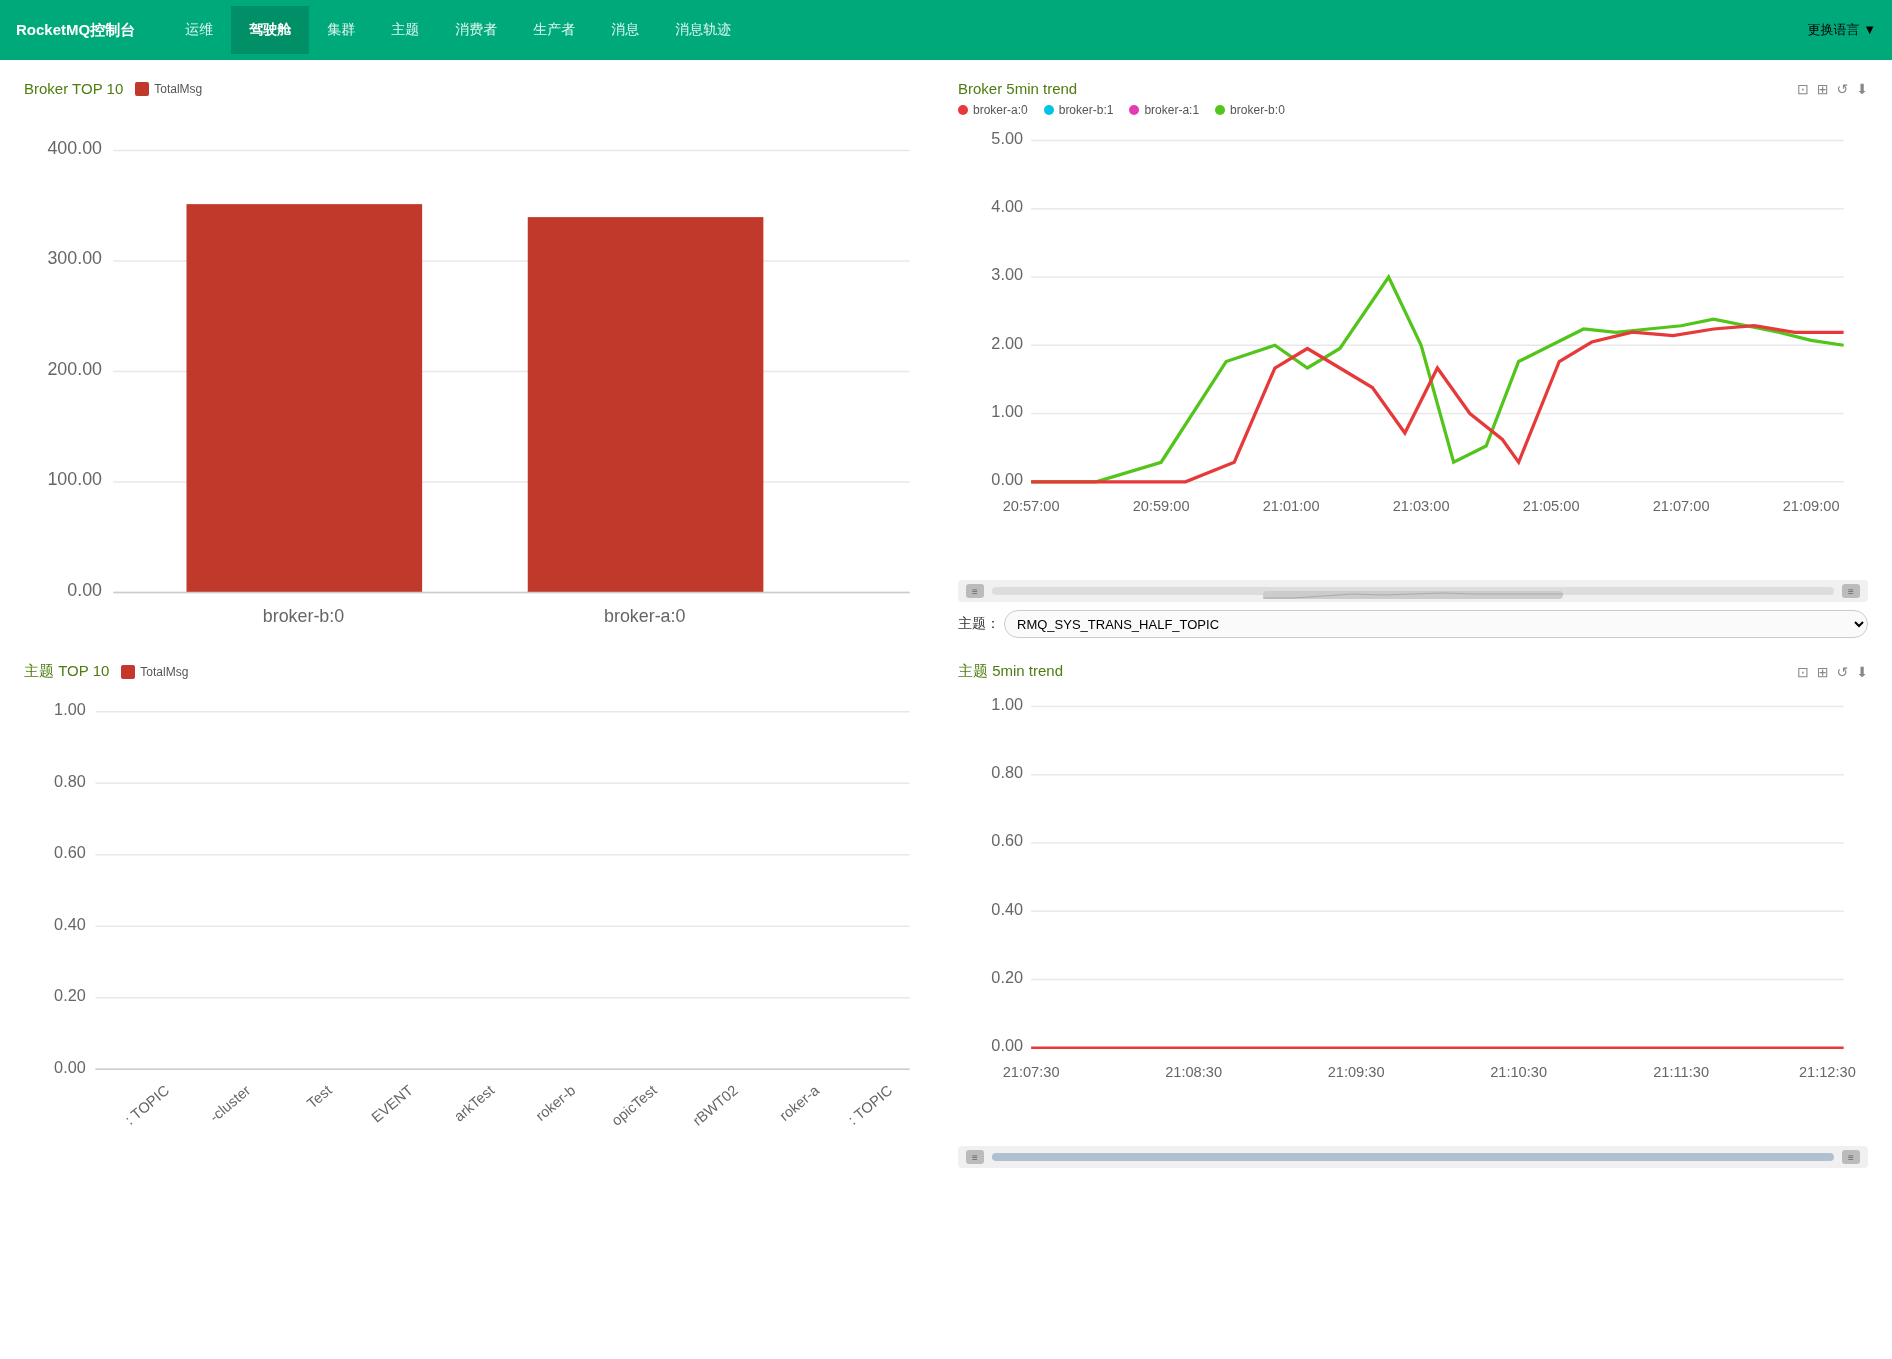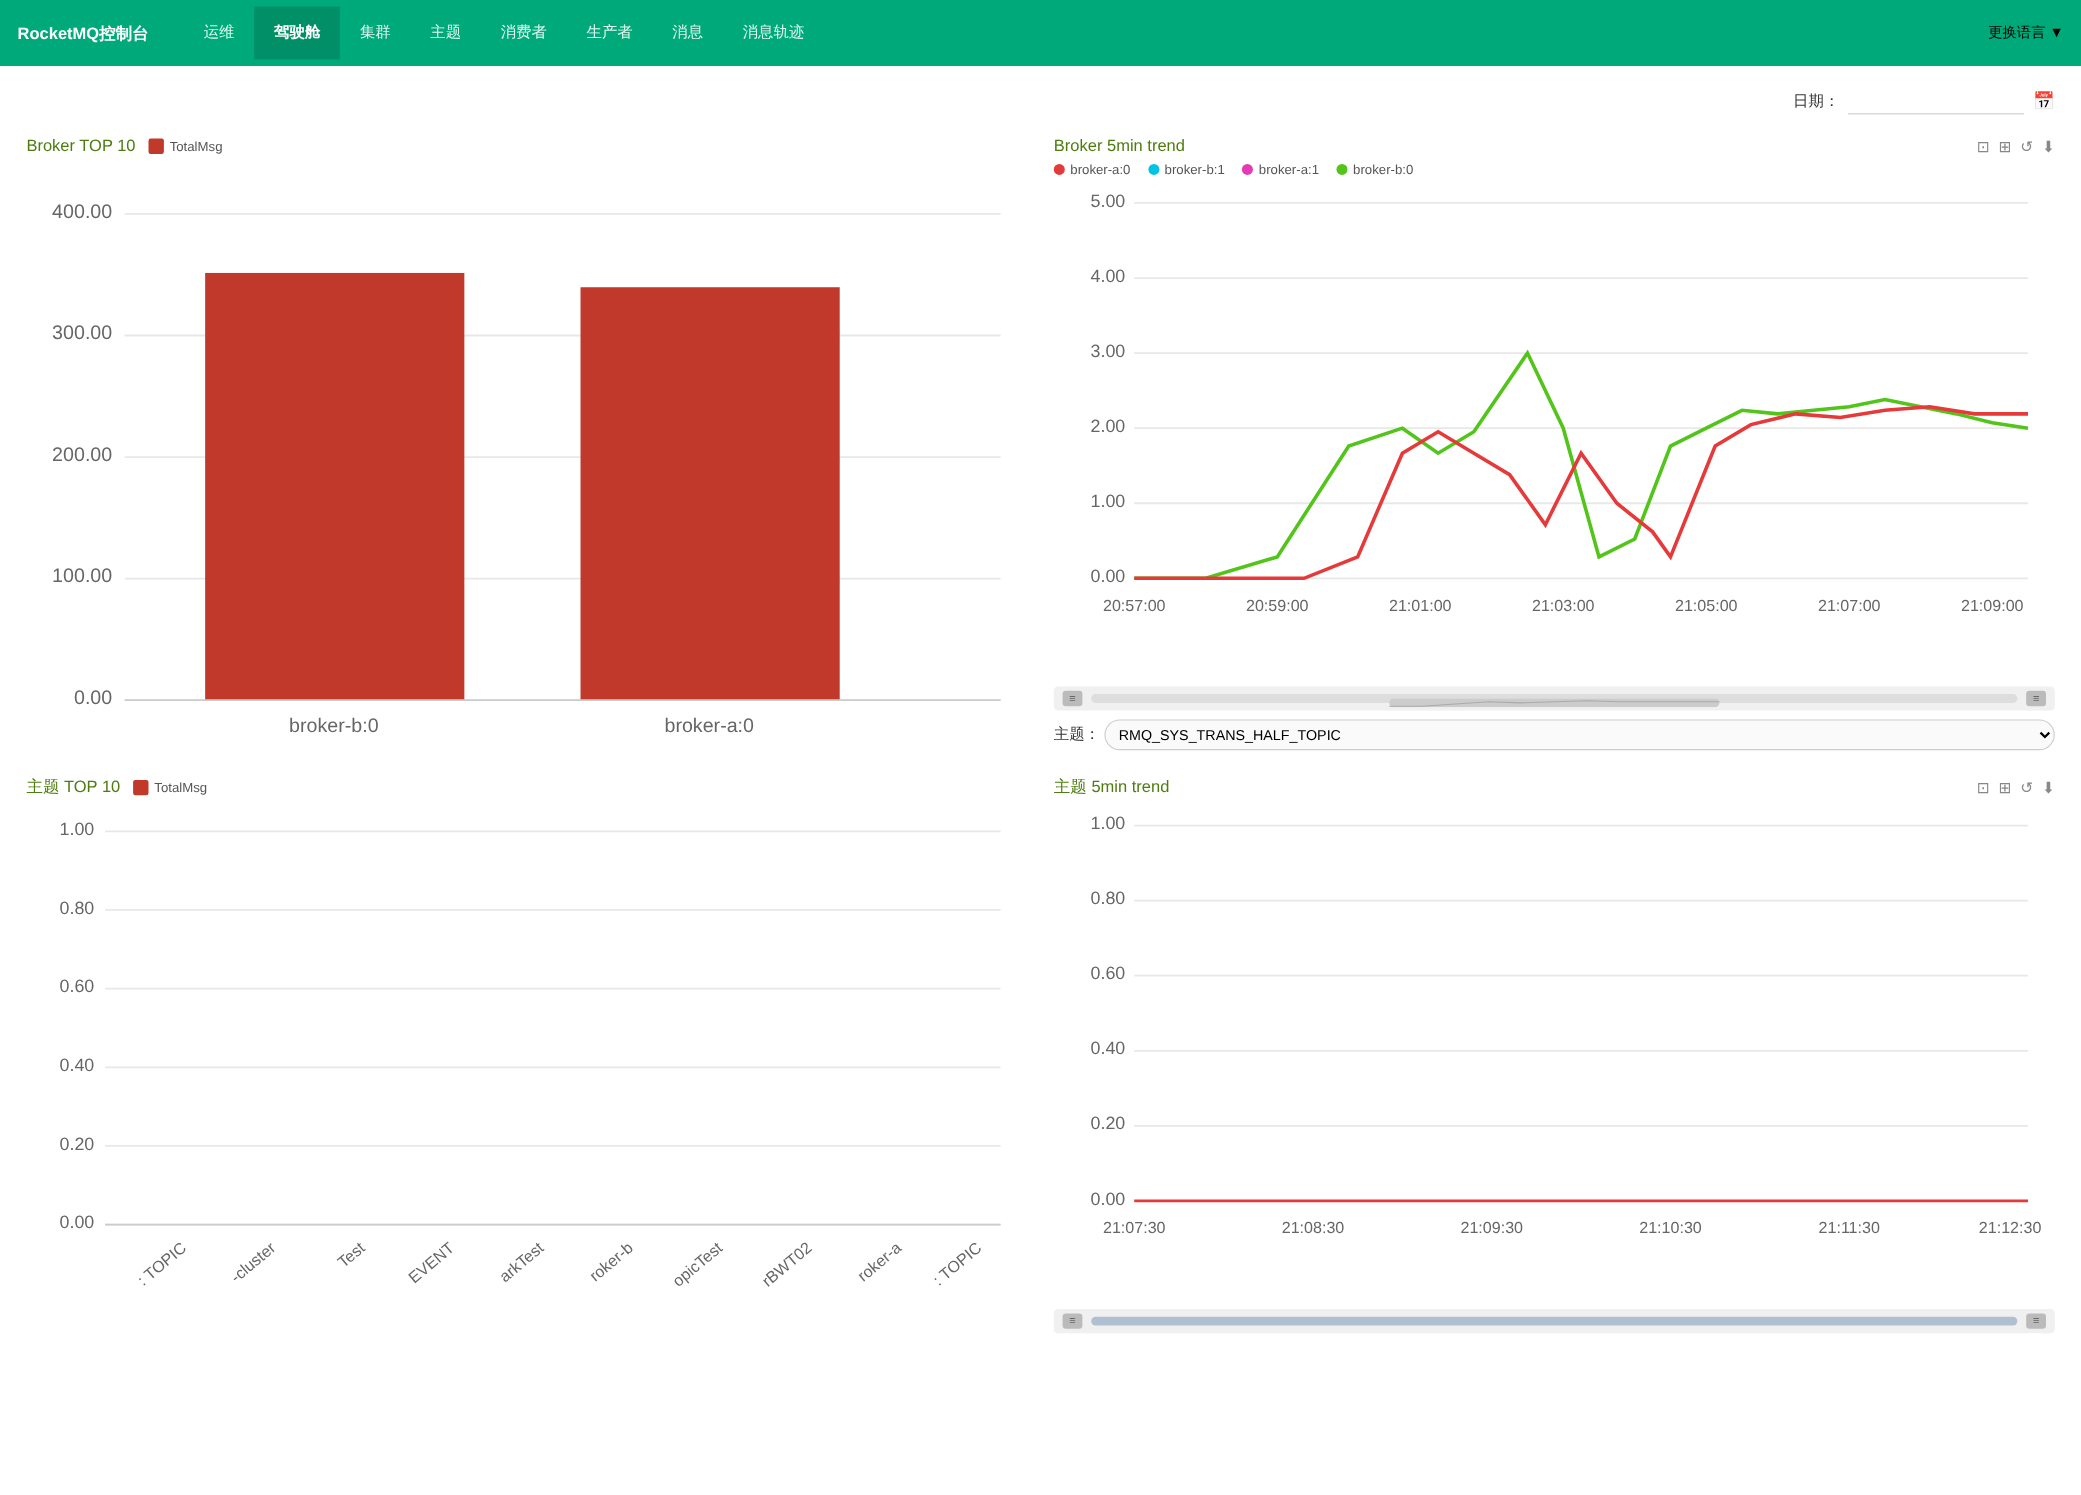--- a/index.html
+++ b/index.html
@@ -64,25 +64,20 @@
   <span class="nav-item">消费者</span>
   <span class="nav-item">生产者</span>
   <span class="nav-item">消息</span>
   <span class="nav-item">消息轨迹</span>
   <span class="nav-spacer"></span>
   <span class="nav-lang">更换语言 ▼</span>
 </nav>
 
 <div class="main">
 
-  <div class="date-row">
-    <span class="date-label">日期：</span>
-    <input class="date-input" type="text" placeholder="" style="">
-    <span class="calendar-icon">📅</span>
-  </div>
 
   <div class="charts-grid">
 
     <div class="chart-card">
       <div class="chart-header">
         <span class="chart-title">Broker TOP 10</span>
         <div class="legend-item">
           <div class="legend-dot" style="background:#c0392b;"></div>
           <span>TotalMsg</span>
         </div>

